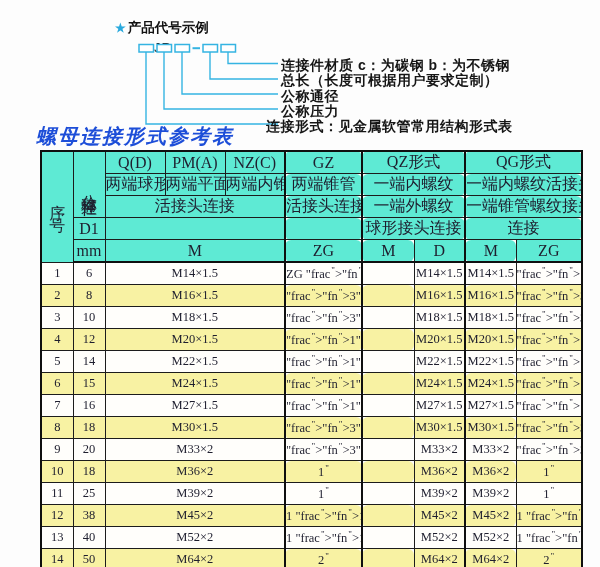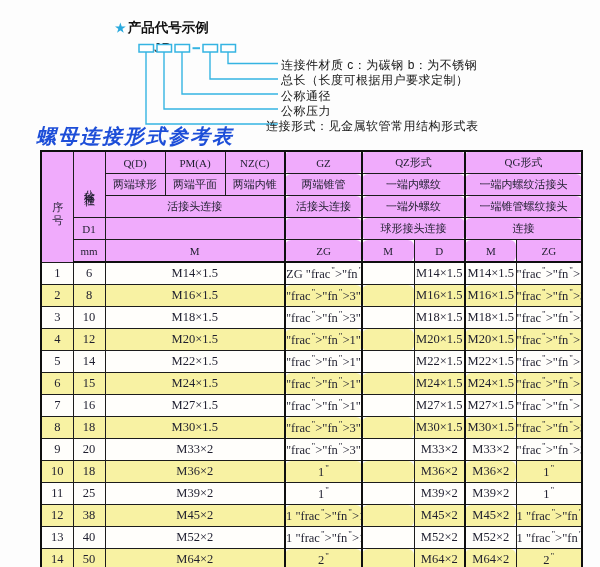--- a/index.html
+++ b/index.html
@@ -6,35 +6,35 @@
   #page{position:relative;width:600px;height:567px;background:#fdfdfd;overflow:hidden;
         font-family:"Liberation Serif",serif;color:#1e1e2e;}
 
   
   .diag-title{position:absolute;left:115px;top:19px;font-family:"Liberation Sans",sans-serif;
               font-weight:bold;font-size:13.5px;color:#111;}
   .diag-title .star{color:#29a9dd;margin-right:2px;font-size:12px;}
   .diag-prefix{position:absolute;left:119px;top:40px;font-family:"Liberation Sans",sans-serif;
                font-weight:normal;font-size:13px;color:#222;letter-spacing:1px;margin-left:35px;}
   #diag-svg{position:absolute;left:0;top:0;width:600px;height:140px;}
-  .diag-label{position:absolute;font-family:"Liberation Sans",sans-serif;font-weight:normal;
-              font-size:12px;color:#161616;white-space:nowrap;letter-spacing:0.5px;}
+  .diag-label{position:absolute;font-family:"Liberation Sans",sans-serif;font-weight:bold;
+              font-size:14px;color:#161616;white-space:nowrap;letter-spacing:0.5px;}
 
   
   .tbl-title{position:absolute;left:36px;top:123px;font-size:20px;font-weight:bold;
              font-style:italic;letter-spacing:2px;color:#1d4ed8;
              font-family:"DejaVu Serif","Liberation Serif",serif;}
 
   
   table{position:absolute;left:40px;top:150px;width:541px;height:406px;
         border-collapse:collapse;table-layout:fixed;}
   td{border:1px solid #1c1c1c;text-align:center;vertical-align:middle;
      padding:0;font-size:12.5px;overflow:hidden;white-space:nowrap;}
   table{border:2px solid #0f0f0f;}
-  thead td{background:#f0abfc;height:21px;font-size:11px;}
+  thead td{background:#5eead4;height:21px;font-size:16px;}
   thead tr:last-child td{border-bottom:2px solid #0f0f0f;}
   tbody td{height:21px;background:#fffefb;}
   tbody tr.alt td{background:#f8f2a3;}
   td.tl{border-left:2px solid #0f0f0f;border-radius:6px;}
   .v-text{writing-mode:vertical-lr;text-orientation:upright;display:inline-block;
           letter-spacing:2px;line-height:1;}
   .v-wide{letter-spacing:14px;}
   .inch{font-size:9px;vertical-align:0.5em;margin-left:1px;}
 </style>
 </head>

